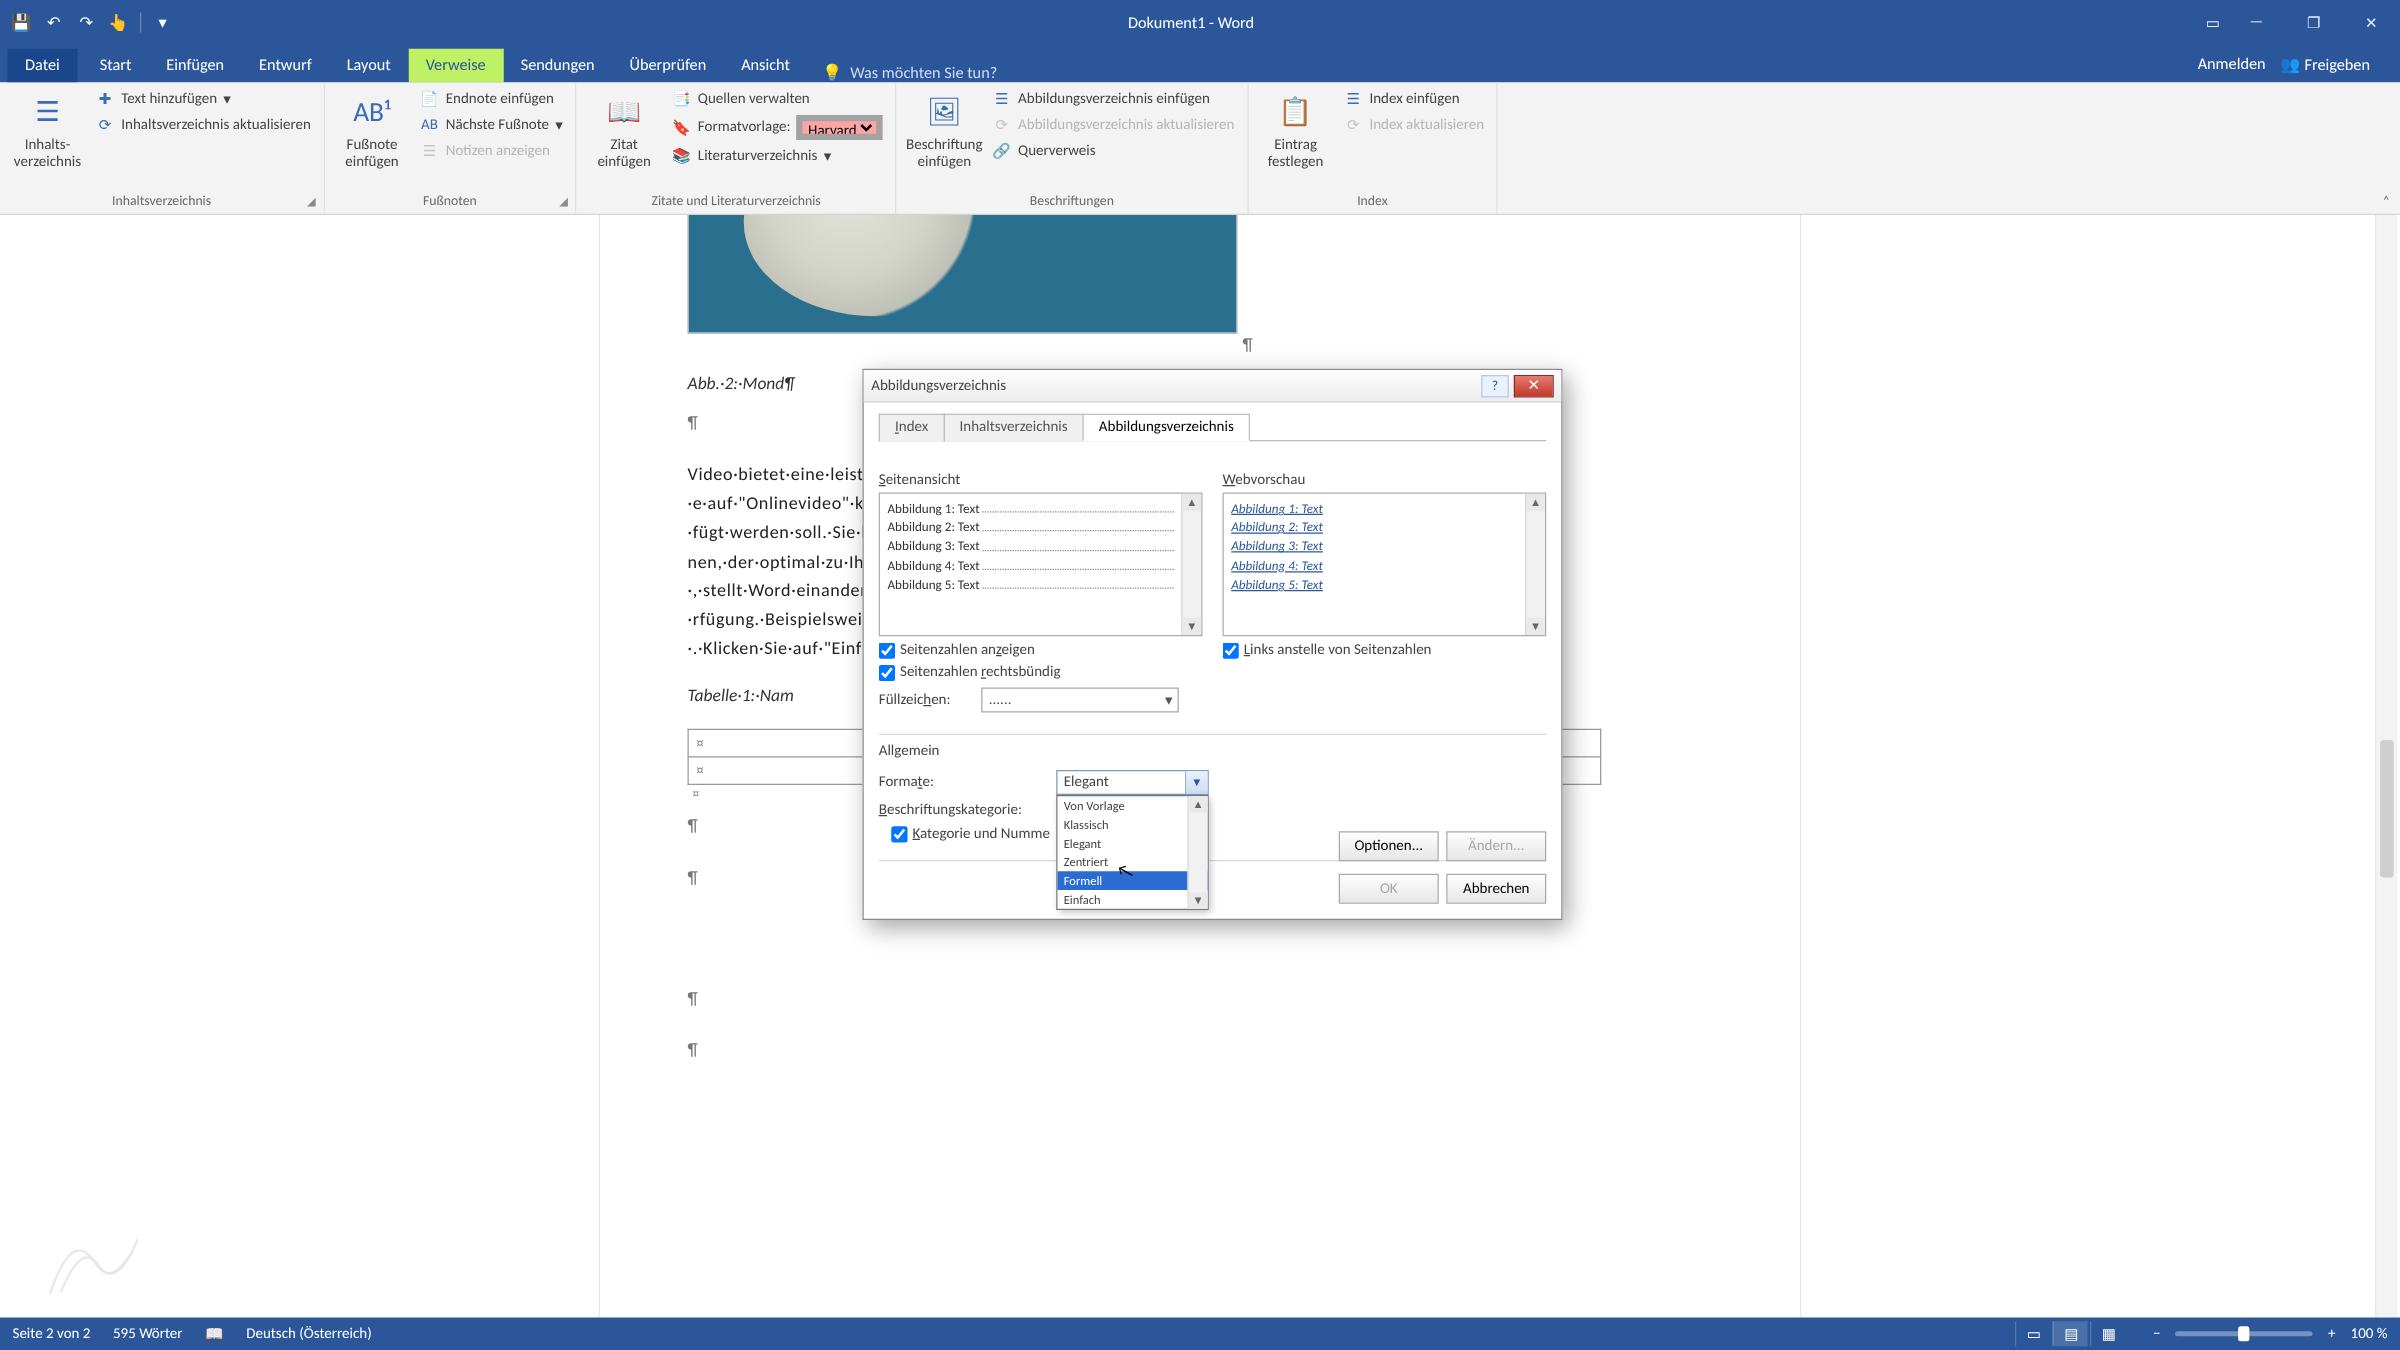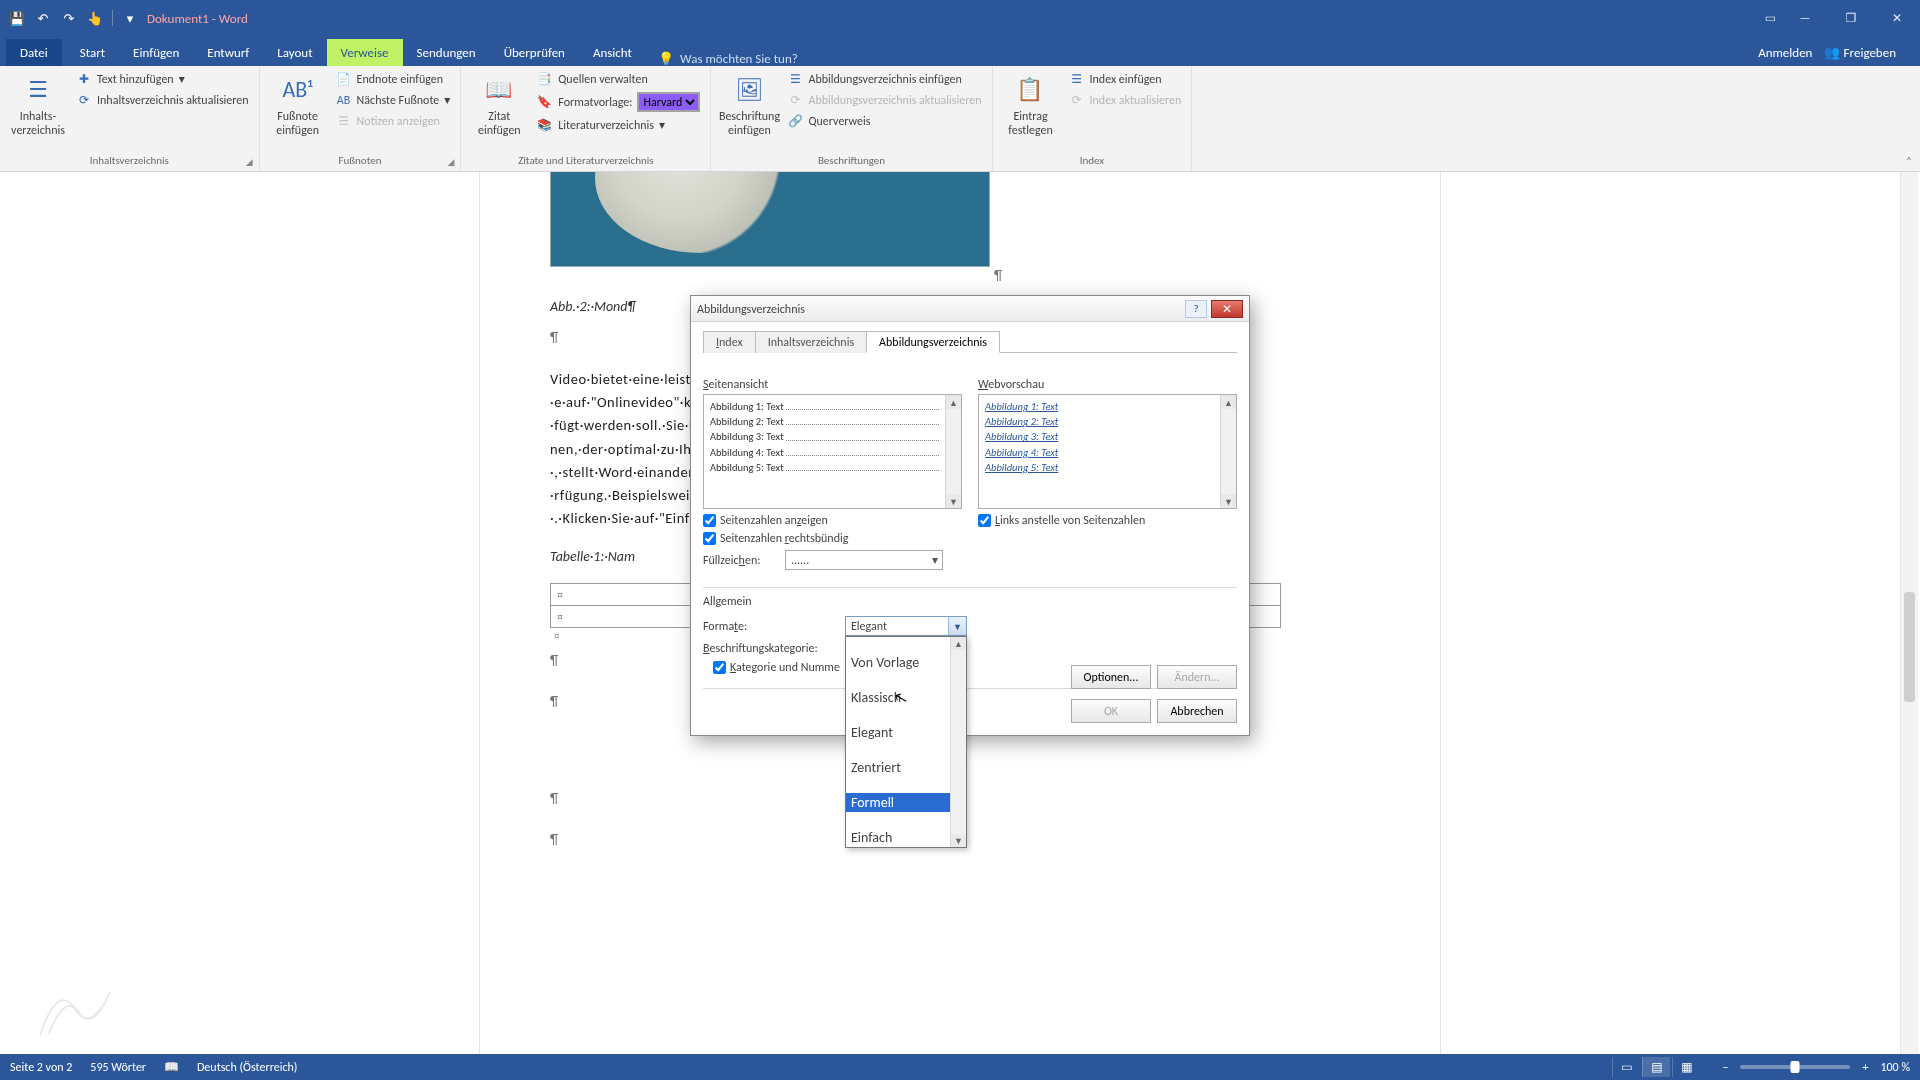--- a/index.html
+++ b/index.html
@@ -3,21 +3,21 @@
 <meta charset="utf-8">
 <style>
 * { margin:0; padding:0; box-sizing:border-box; font-family:"Segoe UI","Calibri",Arial,sans-serif; }
 body { background:#fff; width:1920px; height:1080px; overflow:hidden; position:relative; font-size:12px; color:#444; }
 
 
 .titlebar { height:36px; background:#2b579a; display:flex; align-items:center; color:#fff; }
 .qat { display:flex; gap:4px; padding:0 6px; align-items:center; }
 .qat .ico { width:22px; height:22px; display:flex; align-items:center; justify-content:center; font-size:13px; color:#fff; border-radius:2px; cursor:pointer; }
 .qat .sep { width:1px; height:16px; background:rgba(255,255,255,.3); margin:0 2px; }
-.titlebar .title { flex:1; font-size:13px; color:#fca5a5; }
+.titlebar .title { flex:1; text-align:center; font-size:13px; color:#ffffff; }
 .titlebar .winbtns { display:flex; }
 .titlebar .winbtn { width:46px; height:28px; display:flex; align-items:center; justify-content:center; color:#e6eefc; font-size:12px; cursor:pointer; }
 .ribbon-display-btn { color:#e6eefc; font-size:12px; padding:0 6px; }
 
 
 .ribbon-tabs { height:30px; background:#2b579a; display:flex; align-items:flex-end; padding-left:6px; color:#fff; }
 .ribbon-tabs .tab { padding:6px 14px; font-size:13px; cursor:pointer; color:#fff; }
 .ribbon-tabs .tab.file { background:#19478a; margin-right:4px; }
 .ribbon-tabs .tab.active { background:#bef264; color:#2b579a; }
 .ribbon-tabs .tell { flex:0 0 auto; margin-left:12px; display:flex; align-items:center; gap:6px; color:#cddcf1; font-size:13px; }
@@ -31,21 +31,21 @@
 .group .controls { display:flex; gap:6px; flex:1; }
 .bigbtn { width:60px; display:flex; flex-direction:column; align-items:center; justify-content:flex-start; gap:4px; padding-top:4px; cursor:pointer; font-size:12px; text-align:center; line-height:1.15; }
 .bigbtn .glyph { width:32px; height:32px; display:flex; align-items:center; justify-content:center; font-size:22px; color:#3a6cb5; }
 .col { display:flex; flex-direction:column; gap:3px; }
 .smallcmd { display:flex; align-items:center; gap:5px; font-size:12px; padding:1px 2px; cursor:pointer; white-space:nowrap; }
 .smallcmd .g { width:16px; height:16px; font-size:12px; color:#3a6cb5; display:inline-flex; align-items:center; justify-content:center; }
 .smallcmd.disabled { color:#b5b5b5; }
 .smallcmd.disabled .g { color:#c5c5c5; }
 .group .label { font-size:11px; color:#6a6a6a; text-align:center; padding:2px 0 4px 0; position:relative; }
 .group .label .dlg { position:absolute; right:-2px; bottom:4px; font-size:9px; color:#8a8a8a; cursor:pointer; }
-.ribbon select.inline { height:20px; font-size:12px; border:2px solid #a3a3a3; background:#8b5cf6; }
+.ribbon select.inline { height:20px; font-size:12px; border:5px solid #a3a3a3; background:#fca5a5; }
 .ribbon .collapse { position:absolute; right:8px; bottom:4px; color:#6a6a6a; font-size:11px; cursor:pointer; }
 
 
 .canvas { position:absolute; top:172px; left:0; right:0; bottom:26px; background:#fff; overflow:hidden; }
 .page { width:960px; margin:0 auto; background:#fff; box-shadow:0 0 0 1px #e6e6e6; min-height:1000px; padding:0 70px 60px 70px; }
 .doc-image { width:440px; height:125px; background:linear-gradient(#2a6f8e,#2a6f8e); margin-top:-30px; position:relative; border:1px solid #9aaab4; }
 .doc-image .moon { position:absolute; left:44px; top:-40px; width:210px; height:150px; border-radius:50%; background:radial-gradient(circle at 40% 35%, #f5f1e4 0%, #e6e0cf 40%, #cfcabb 62%, rgba(0,0,0,0) 64%); opacity:.9; }
 .para-mark { color:#777; font-size:14px; display:inline-block; }
 .caption { font-style:italic; font-size:14px; color:#333; margin-top:14px; }
 .bodytext { font-size:14.5px; line-height:1.6; color:#222; margin-top:22px; text-align:justify; }
@@ -82,21 +82,21 @@
 .chkrow input { margin:0; }
 .lbl-inline { font-size:12px; }
 .hr { border:none; border-top:1px solid #d9d9d9; margin:12px 0 6px 0; }
 .formrow { display:flex; align-items:center; gap:8px; margin:5px 0; position:relative; }
 .formrow .flab { width:134px; font-size:12px; }
 .combo { border:1px solid #7a9ac0; height:20px; display:flex; align-items:center; background:#fff; font-size:12px; width:122px; position:relative; }
 .combo .val { flex:1; padding:0 5px; }
 .combo .arrow { width:18px; height:100%; background:linear-gradient(#eaf1fb,#cdddf2); border-left:1px solid #9cb7da; display:flex; align-items:center; justify-content:center; font-size:9px; color:#2b579a; cursor:pointer; }
 .select-plain { height:20px; border:1px solid #a8a8a8; width:160px; background:#fff; font-size:12px; padding-left:5px; display:flex; align-items:center; }
 .drop { position:absolute; left:142px; top:20px; width:122px; border:1px solid #767676; background:#fff; z-index:5; box-shadow:2px 2px 6px rgba(0,0,0,.25); }
-.drop .opt { font-size:14px; padding:1px 5px; cursor:pointer;margin-top:16px; }
+.drop .opt { font-size:10px; padding:1px 5px; cursor:pointer; }
 .drop .opt.hl { background:#2b6cd3; color:#fff; }
 .drop .sv { position:absolute; right:0; top:0; bottom:0; width:16px; background:#f1f1f1; border-left:1px solid #d9d9d9; }
 .drop .sv .arr { height:13px; font-size:9px; color:#666; display:flex; align-items:center; justify-content:center; background:#e9e9e9; }
 .cursor { position:absolute; left:48px; top:52px; font-size:15px; color:#000; transform:rotate(-15deg); pointer-events:none; }
 .dlg-btn { min-width:80px; height:24px; background:linear-gradient(#fdfdfd,#e7e7e7); border:1px solid #a9a9a9; font-size:12px; cursor:pointer; padding:0 10px; }
 .dlg-btn:disabled { color:#a8a8a8; cursor:default; }
 .dlg-bottom { border-top:1px solid #d9d9d9; margin-top:14px; padding-top:10px; display:flex; justify-content:flex-end; gap:6px; }
 .sidebtns { position:absolute; right:12px; bottom:46px; display:flex; gap:6px; }
 
 

